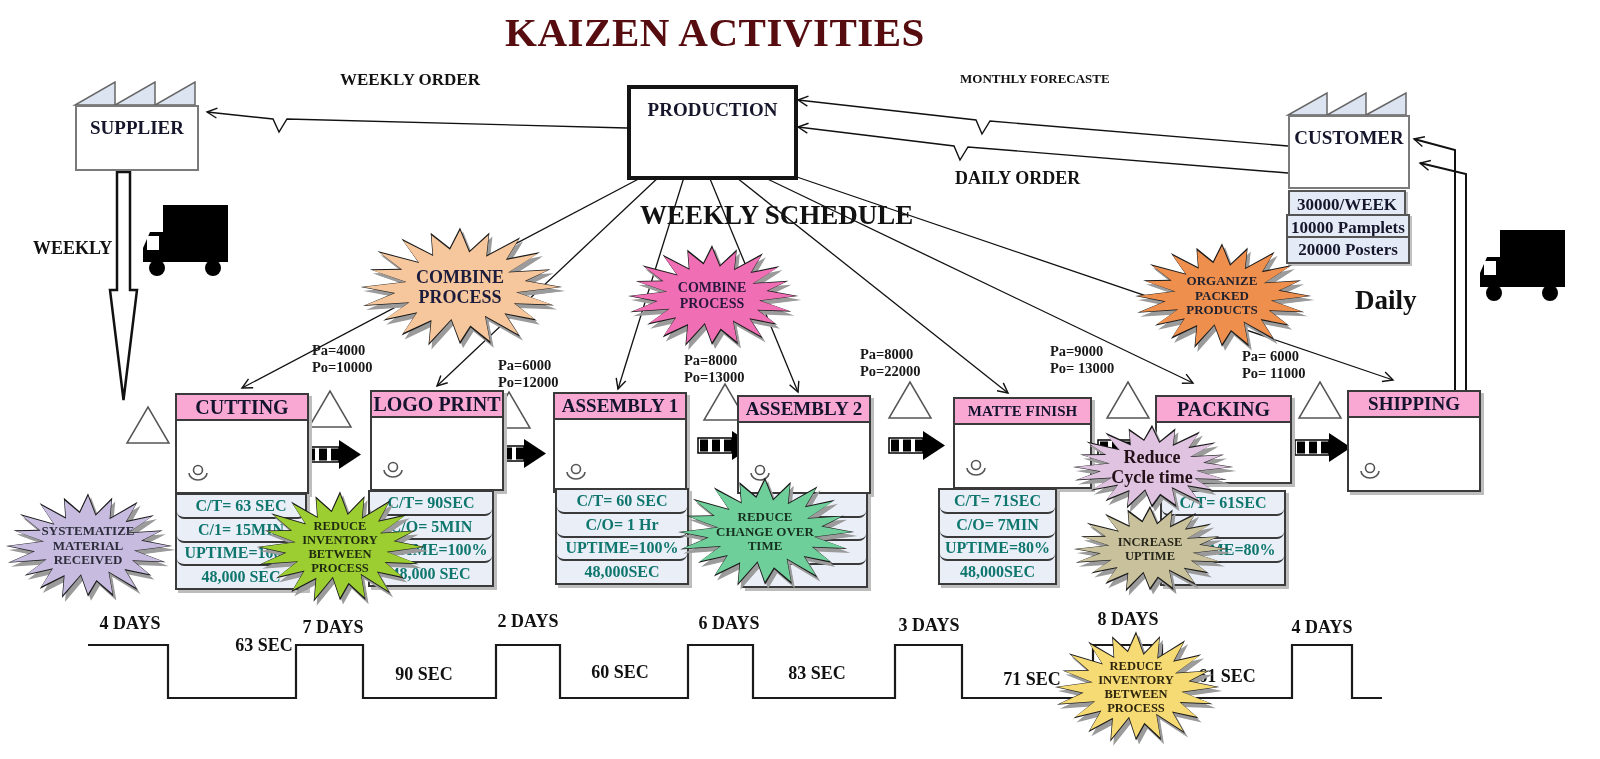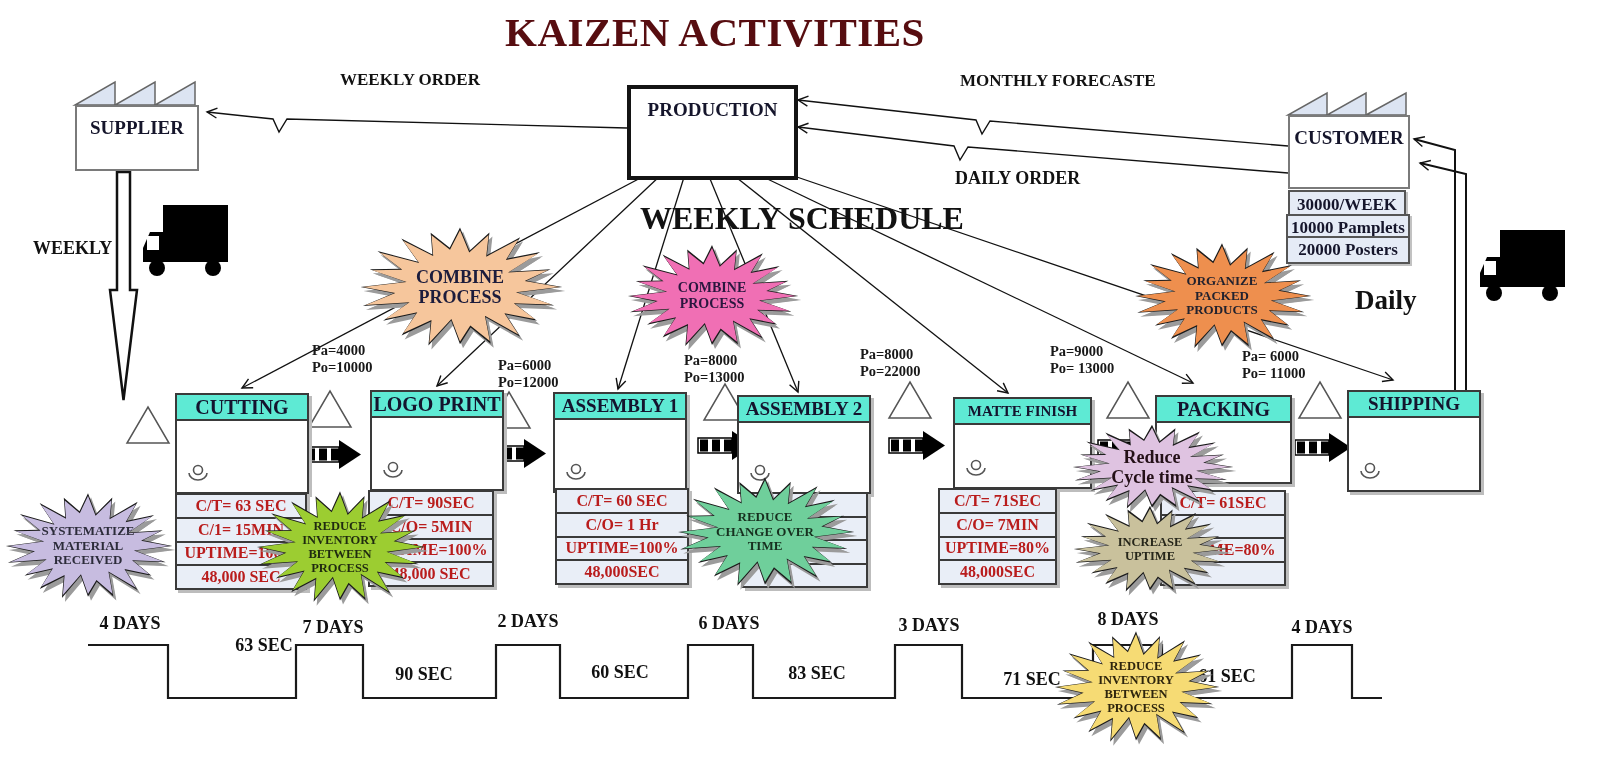--- a/index.html
+++ b/index.html
@@ -12,28 +12,28 @@
   .entity{position:absolute;background:#fff;z-index:2;display:flex;justify-content:center;}
   .entity .ename{font-weight:bold;font-size:19px;margin-top:10px;color:#15152b;}
   .supplier{border:2px solid #7a7a7a;}
   .production{border:4px solid #141414;}
   .customer{border:2px solid #7a7a7a;}
   .demandbox{position:absolute;background:#E5EBF6;border:2px solid #555;z-index:2;
              display:flex;align-items:center;justify-content:center;
              font-weight:bold;font-size:17px;color:#15152b;box-shadow:2px 2px 0 #c2c2c2;}
   .proc{position:absolute;border:2px solid #3a3a3a;background:#fff;z-index:2;
         box-shadow:3px 3px 0 #bdbdbd;display:flex;flex-direction:column;}
-  .proc-header{background:#5eead4;border-bottom:2px solid #3a3a3a;flex:0 0 24px;
+  .proc-header{background:#f9a8d4;border-bottom:2px solid #3a3a3a;flex:0 0 24px;
         display:flex;align-items:center;justify-content:center;font-weight:bold;color:#14142e;}
   .proc-body{flex:1;position:relative;}
   .operator{position:absolute;left:8px;bottom:4px;}
   .databox{position:absolute;background:#E9EEF7;border:2px solid #3a3a3a;z-index:2;
         box-shadow:3px 3px 0 #bdbdbd;display:flex;flex-direction:column;}
   .db-row{flex:1;border-bottom:2px solid #3a3a3a;display:flex;align-items:center;
-        justify-content:center;font-weight:bold;font-size:16px;color:#b91c1c;overflow:hidden;}
+        justify-content:center;font-weight:bold;font-size:16px;color:#0f766e;overflow:hidden;border-radius:7px;}
   .db-row:last-child{border-bottom:none;}
   .burst{position:absolute;z-index:5;filter:drop-shadow(3px 4px 0 #9b9b9b);}
   .burst-fill{position:absolute;display:flex;flex-direction:column;align-items:center;
         justify-content:center;text-align:center;font-weight:bold;line-height:1.12;}
   .papo{position:absolute;font-weight:bold;font-size:14.5px;line-height:1.15;z-index:3;color:#181818;}
   .tl-wait{position:absolute;font-weight:bold;font-size:18px;z-index:2;transform:translateX(-50%);}
   .tl-proc{position:absolute;font-weight:bold;font-size:18px;z-index:2;transform:translateX(-50%);}
   .ltbox{position:absolute;left:1382px;top:653px;width:121px;height:80px;border:2px solid #222;
         background:#fff;z-index:4;display:flex;flex-direction:column;}
   .lt-top{flex:0 0 41px;border-bottom:2px solid #222;display:flex;align-items:center;}
@@ -158,23 +158,23 @@
     <span class="ename">SUPPLIER</span>
   </div>
   <div class="entity production" style="left:627px;top:85px;width:163px;height:87px;">
     <span class="ename">PRODUCTION</span>
   </div>
   <div class="entity customer" style="left:1288px;top:115px;width:118px;height:70px;">
     <span class="ename">CUSTOMER</span>
   </div>
 
   <div class="lbl" style="left:340px;top:70px;font-size:17px;">WEEKLY ORDER</div>
-  <div class="lbl" style="left:960px;top:71px;font-size:17px;">MONTHLY FORECASTE</div>
+  <div class="lbl" style="left:960px;top:71px;font-size:13px;">MONTHLY FORECASTE</div>
   <div class="lbl" style="left:955px;top:168px;font-size:18px;">DAILY ORDER</div>
-  <div class="lbl" style="left:640px;top:200px;font-size:32px;">WEEKLY SCHEDULE</div>
+  <div class="lbl" style="left:640px;top:200px;font-size:27px;">WEEKLY SCHEDULE</div>
   <div class="lbl" style="left:33px;top:238px;font-size:18px;">WEEKLY</div>
   <div class="lbl" style="left:1355px;top:285px;font-size:27px;">Daily</div>
 
   <div id="gen">
       <div class="proc" style="left: 175px; top: 393px; width: 130px; height: 97px;">
         <div class="proc-header" style="font-size: 20px;">CUTTING</div>
         <div class="proc-body">
           <div class="operator"><svg width="26" height="20" viewBox="0 0 26 20">
               <circle cx="13" cy="6" r="4.5" fill="none" stroke="#555" stroke-width="1.6"></circle>
               <path d="M4 9 A 9 7 0 0 0 22 9" fill="none" stroke="#555" stroke-width="1.6"></path>

